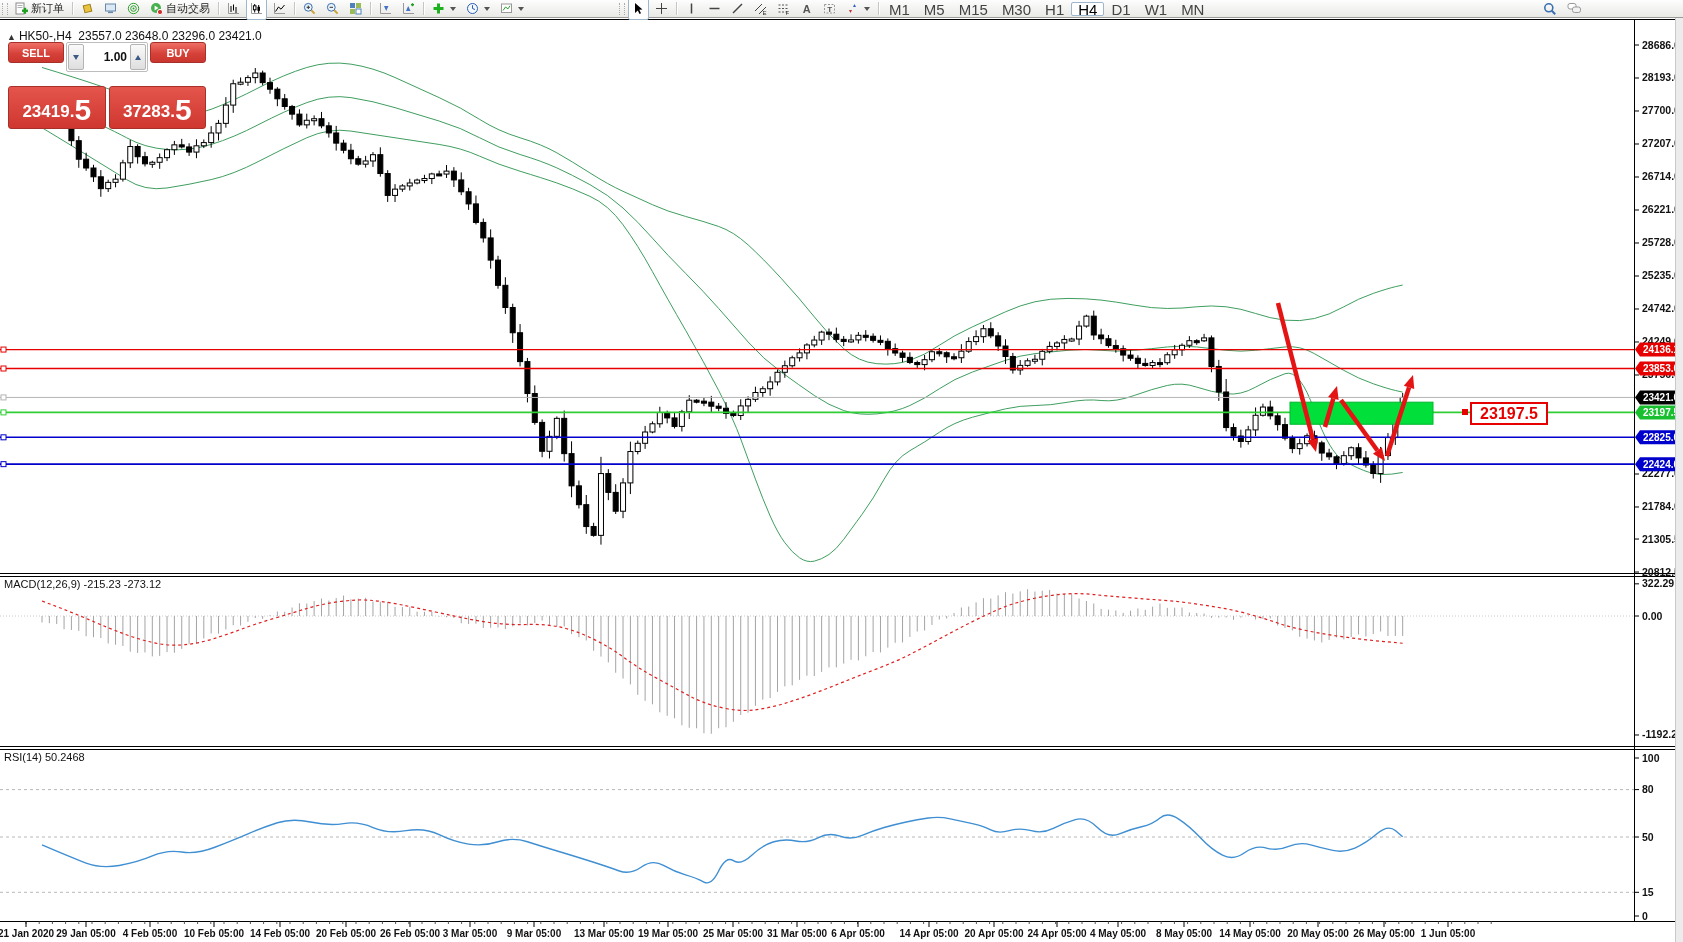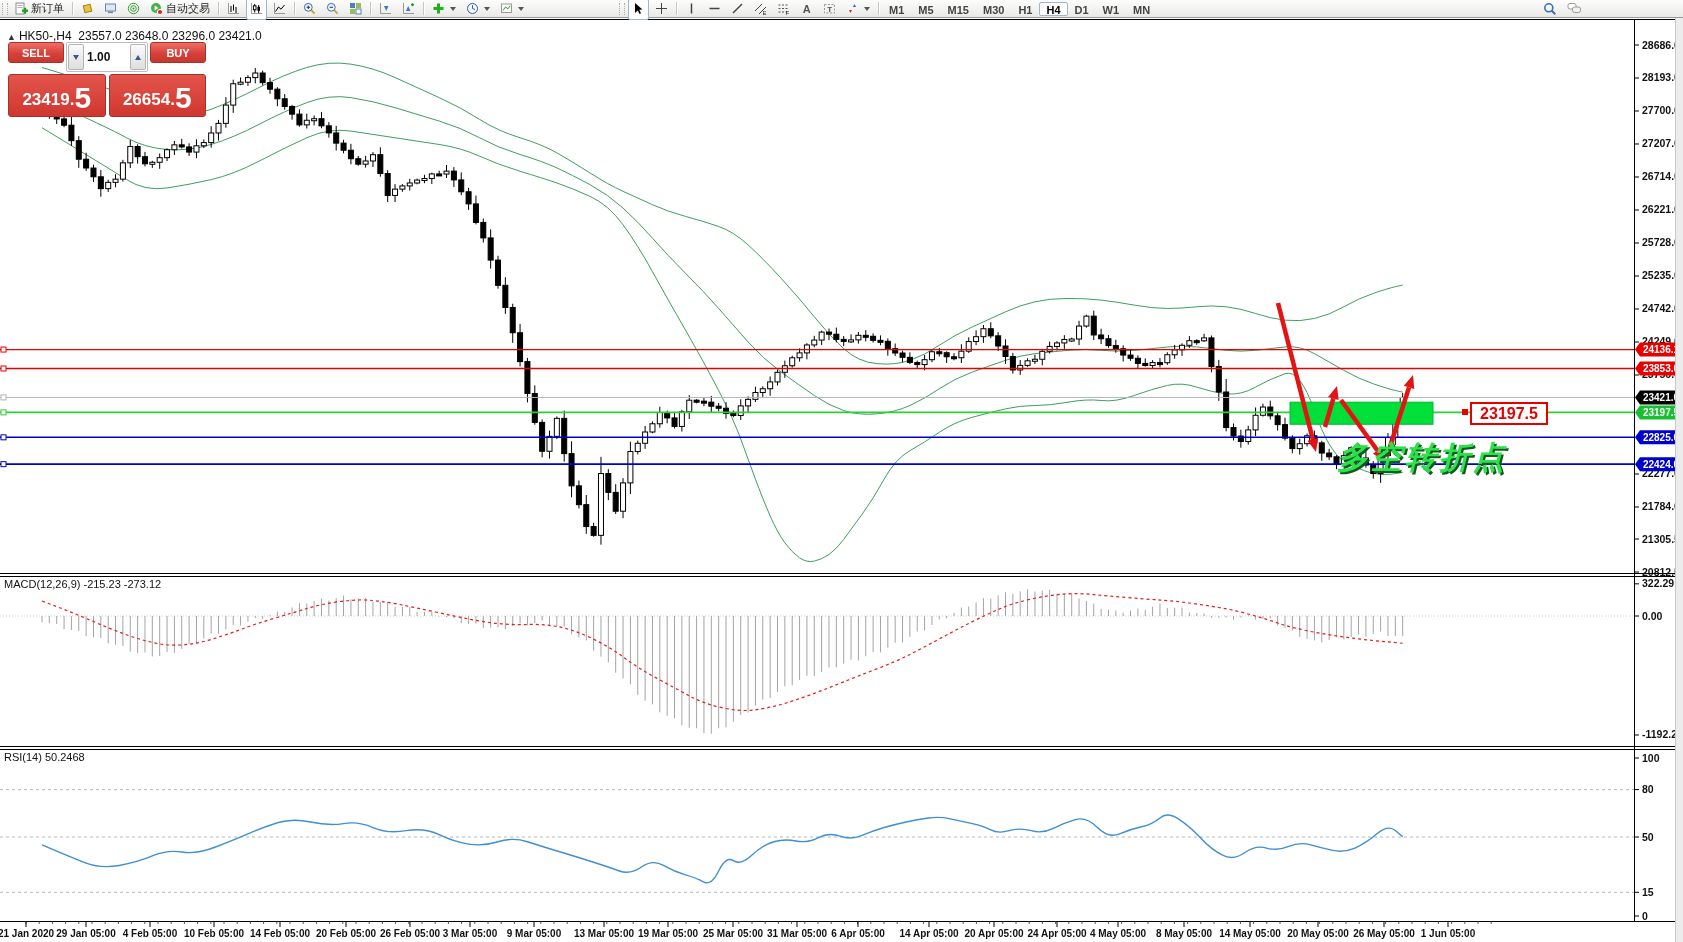--- a/index.html
+++ b/index.html
@@ -12,44 +12,44 @@
     display:flex;align-items:center;font-size:11px;color:#222;z-index:10}
   .grip{width:4px;height:12px;margin:0 2px;border-left:1px dotted #aaa;border-right:1px dotted #aaa}
   .tsep{width:1px;height:13px;background:#c6c6c6;margin:0 3px;box-shadow:1px 0 0 #fff}
   .tbtn{display:flex;align-items:center;gap:3px;height:22px;padding:0 3px;margin:0 1px;
     background:transparent;border:1px solid transparent;border-radius:2px;
     font-family:"Liberation Sans",sans-serif;font-size:11px;color:#222;cursor:default}
   .tbtn.active{background:#fff;border:1px solid #9db6cc}
   .tbtn svg{display:block}
   .dd{width:0;height:0;border-left:3px solid transparent;border-right:3px solid transparent;
     border-top:4px solid #555;margin-left:2px}
-  .tf{font-weight:700;font-size:11px;padding:1px 6px;height:14px;line-height:12px;
+  .tf{font-weight:400;font-size:15px;padding:1px 6px;height:14px;line-height:12px;
     color:#444;border:1px solid transparent;border-radius:2px;background:transparent;
     font-family:"Liberation Sans",sans-serif}
   .tf.active{background:#fff;border:1px solid #9db6cc;color:#000}
   .flexspace{flex:1}
 
   
   .sym{position:absolute;left:7px;top:29px;font-size:12px;color:#111;z-index:5;white-space:pre}
   .symtri{font-size:9px;color:#333;margin-right:3px}
 
   
   .trade-panel{position:absolute;left:8px;top:42px;width:198px;z-index:6}
   .tp-row1{display:flex;height:30px;gap:2px}
   .tp-btn{width:56px;height:21px;border:1px solid #a8302a;border-radius:3px;color:#fff;
     font:700 11px "Liberation Sans",sans-serif;
     background:linear-gradient(#ef6f65,#d6423a 55%,#c9362e)}
   .tp-vol{flex:1;display:flex;background:#fff;border:1px solid #bdbdbd;border-radius:2px}
   .tp-arr{width:16px;border:1px solid #b4b4b4;border-radius:2px;margin:1px;
     background:linear-gradient(#fafafa,#dedede);display:flex;align-items:center;justify-content:center}
   .tri-down{width:0;height:0;border-left:3.5px solid transparent;border-right:3.5px solid transparent;border-top:5px solid #3b5a86}
   .tri-up{width:0;height:0;border-left:3.5px solid transparent;border-right:3.5px solid transparent;border-bottom:5px solid #3b5a86}
-  .tp-input{width:40px;flex:1;border:0;outline:0;text-align:left;
+  .tp-input{width:40px;flex:1;border:0;outline:0;text-align:right;
     font:700 12px "Liberation Sans",sans-serif;color:#111}
-  .tp-row2{display:flex;gap:3px;margin-top:2px}
+  .tp-row2{display:flex;gap:3px;margin-top:14px}
   .tp-price{flex:1;height:38px;border:1px solid #a8302a;border-radius:3px;color:#fff;
     background:linear-gradient(#e4554c,#cf372f);display:flex;align-items:flex-end;
     justify-content:center;padding-bottom:3px}
   .pmain{font:700 17px "Liberation Sans",sans-serif;line-height:26px}
   .pbig{font:700 30px "Liberation Sans",sans-serif;line-height:30px}
 
   
   .price-callout{position:absolute;left:1470px;top:402px;width:74px;height:19px;
     border:2px solid #e60000;background:#fff;color:#e60000;text-align:center;
     font:700 16px/19px "Liberation Sans",sans-serif;z-index:6}
@@ -1211,22 +1211,21 @@
           </button>
       </div>
       <button class="tp-btn">BUY</button>
     </div>
     <div class="tp-row2">
       <div class="tp-price">
           <span class="pmain">23419.</span>
           <span class="pbig">5</span>
         </div>
       <div class="tp-price">
-          <span class="pmain">26654.</span>
+          <span class="pmain">37283.</span>
           <span class="pbig">5</span>
         </div>
     </div>
   </div>
 
   <div class="price-callout">23197.5</div>
-  <div class="note-cn">多空转折点</div>
   <div class="right-strip"></div>
 </div>
 
 </body></html>

